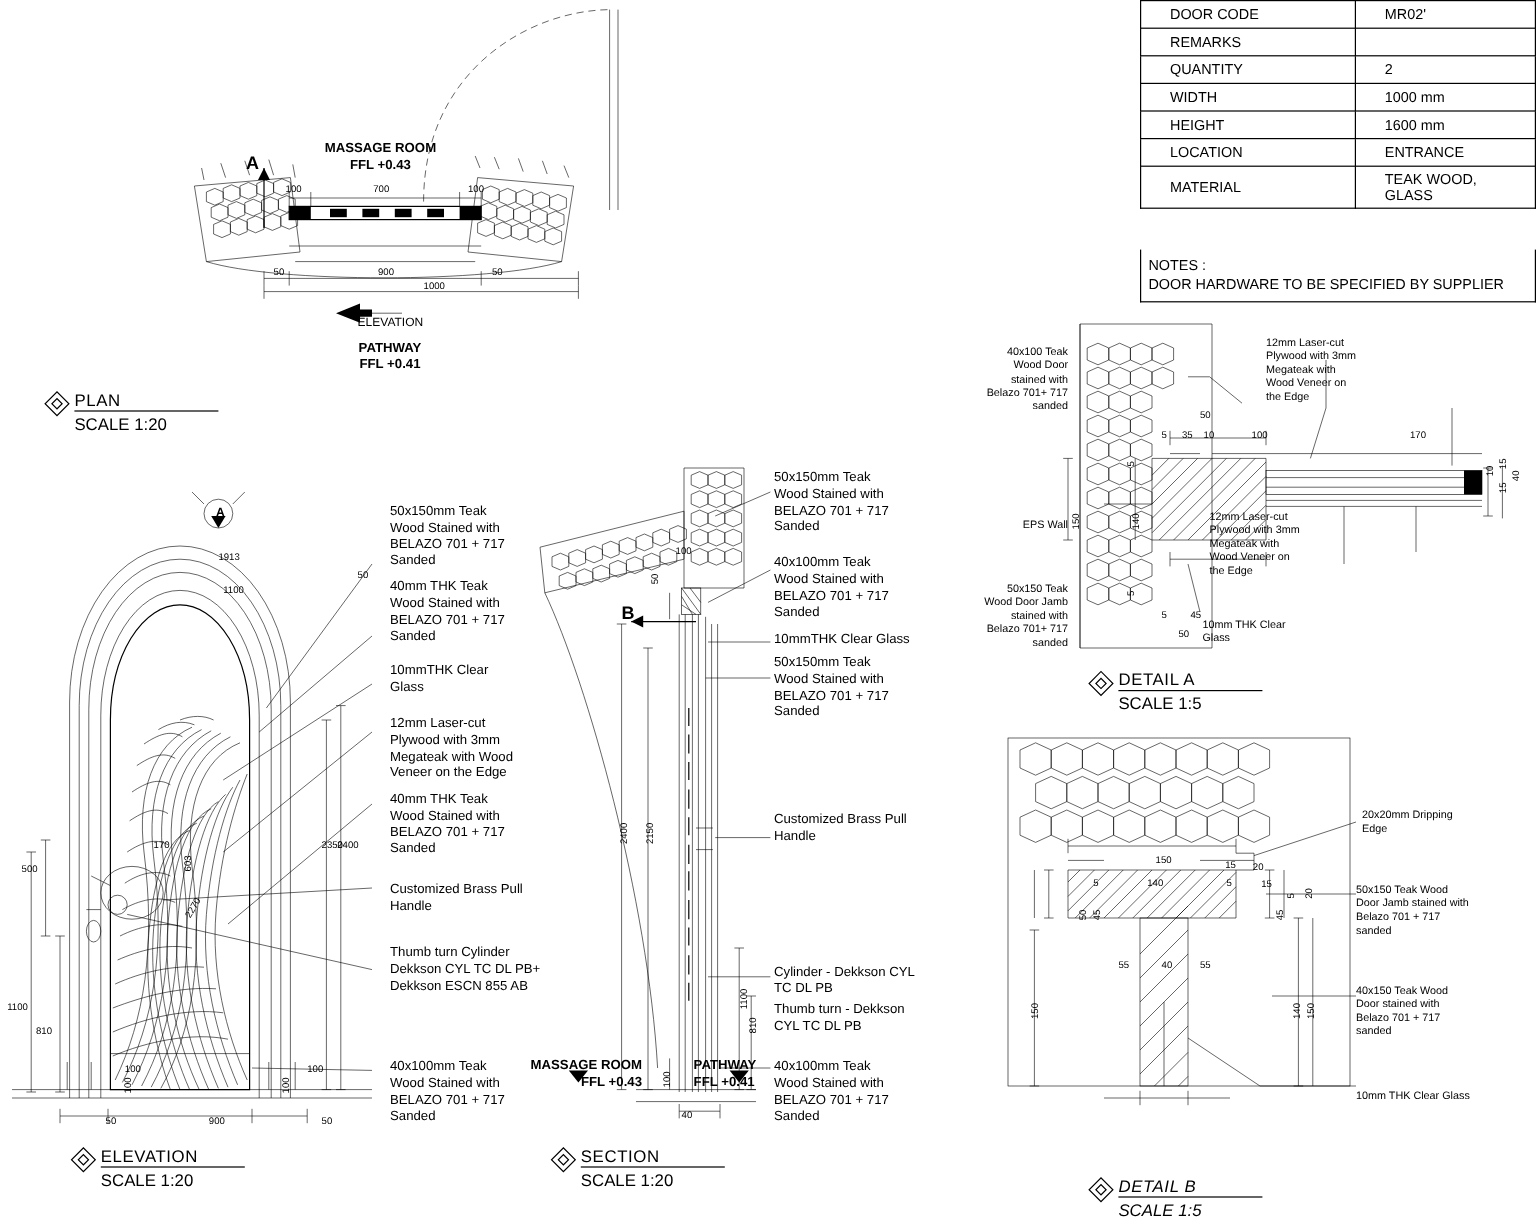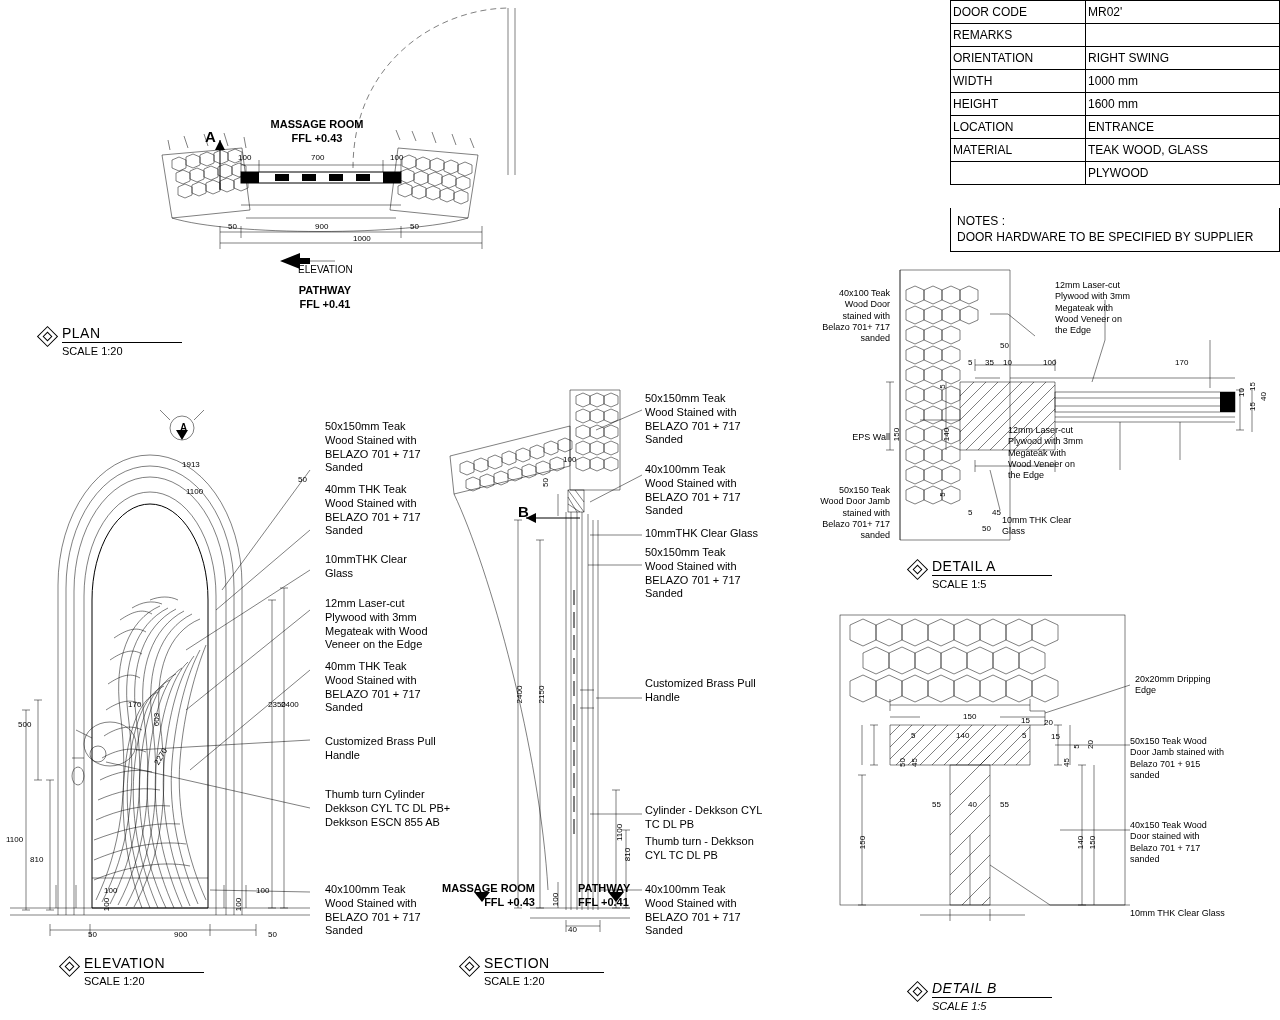--- a/index.html
+++ b/index.html
@@ -9,30 +9,30 @@
   }
   .abs{position:absolute;}
   .txt{font-size:11px;line-height:1.25;white-space:pre-line;}
   .txt.sm{font-size:9px;}
   .bold{font-weight:bold;}
   .center{text-align:center;}
   .right{text-align:right;}
 
   
   .sched{position:absolute;left:950px;top:0px;width:330px;border-collapse:collapse;}
-  .sched td{border:1px solid #000;font-size:12px;padding:3px 2px;height:16px;}
+  .sched td{border:1px solid #000;font-size:12px;padding:3px 24px;height:16px;}
   .sched td.k{width:130px;}
   .notes{position:absolute;left:950px;top:208px;width:330px;border:1px solid #000;border-top:none;
          font-size:12px;padding:5px 6px 6px 6px;box-sizing:border-box;}
   .notes div{padding:1px 0;}
   .dim{font-size:8px;}
 
   .titlegrp{position:absolute;}
   .titlegrp .nm{font-size:14px;letter-spacing:.5px;}
-  .titlegrp .sc{font-size:11px;margin-top:2px;}
+  .titlegrp .sc{font-size:14px;margin-top:2px;}
   .titlegrp .ul{width:120px;height:1px;background:#000;margin:1px 0 2px 0;}
   .diamond{position:absolute;left:0;top:4px;width:13px;height:13px;border:1px solid #000;
            transform:rotate(45deg);}
   .diamond:after{content:"";position:absolute;left:3px;top:3px;width:5px;height:5px;border:1px solid #000;}
   .tg-txt{margin-left:22px;}
 
   svg{position:absolute;left:0;top:0;overflow:visible;}
   .s05{stroke:#000;stroke-width:.5;fill:none;}
   .s1{stroke:#000;stroke-width:1;fill:none;}
   .dash{stroke-dasharray:6 4;}
@@ -45,42 +45,38 @@
   <tbody>
       <tr>
         <td class="k">DOOR CODE</td>
         <td>MR02'</td>
       </tr>
   <tr>
         <td class="k">REMARKS</td>
         <td></td>
       </tr>
   <tr>
-        <td class="k">ORIENTATION</td>
-        <td>RIGHT SWING</td>
+        <td class="k">QUANTITY</td>
+        <td>2</td>
       </tr>
   <tr>
         <td class="k">WIDTH</td>
         <td>1000 mm</td>
       </tr>
   <tr>
         <td class="k">HEIGHT</td>
         <td>1600 mm</td>
       </tr>
   <tr>
         <td class="k">LOCATION</td>
         <td>ENTRANCE</td>
       </tr>
   <tr>
         <td class="k">MATERIAL</td>
         <td>TEAK WOOD, GLASS</td>
-      </tr>
-  <tr>
-        <td class="k"></td>
-        <td>PLYWOOD</td>
       </tr>
 </tbody>
   </table>
 <div class="notes">
   <div>NOTES :</div>
   <div>DOOR HARDWARE TO BE SPECIFIED BY SUPPLIER</div>
 </div>
 
 <svg width="560" height="300" style="left:110px;top:0px;">
 
@@ -631,21 +627,21 @@
     <path d="M215,98 L300,70"></path>
     <path d="M225,130 L300,130"></path>
     <path d="M230,215 L300,215"></path>
     <path d="M160,250 L220,290 L300,290"></path>
   </g>
 </svg>
 <div class="abs txt sm" style="left:1135px;top:674px;width:110px;">20x20mm Dripping
 Edge</div>
 <div class="abs txt sm" style="left:1130px;top:736px;width:120px;">50x150 Teak Wood
 Door Jamb stained with
-Belazo 701 + 915
+Belazo 701 + 717
 sanded</div>
 <div class="abs txt sm" style="left:1130px;top:820px;width:115px;">40x150 Teak Wood
 Door stained with
 Belazo 701 + 717
 sanded</div>
 <div class="abs txt sm" style="left:1130px;top:908px;width:130px;">10mm THK Clear Glass</div>
 <div class="abs dim" style="left:1044px;top:718px;">20</div>
 <div class="abs dim" style="left:963px;top:712px;">150</div>
 <div class="abs dim" style="left:1021px;top:716px;">15</div>
 <div class="abs dim" style="left:1051px;top:732px;">15</div>

